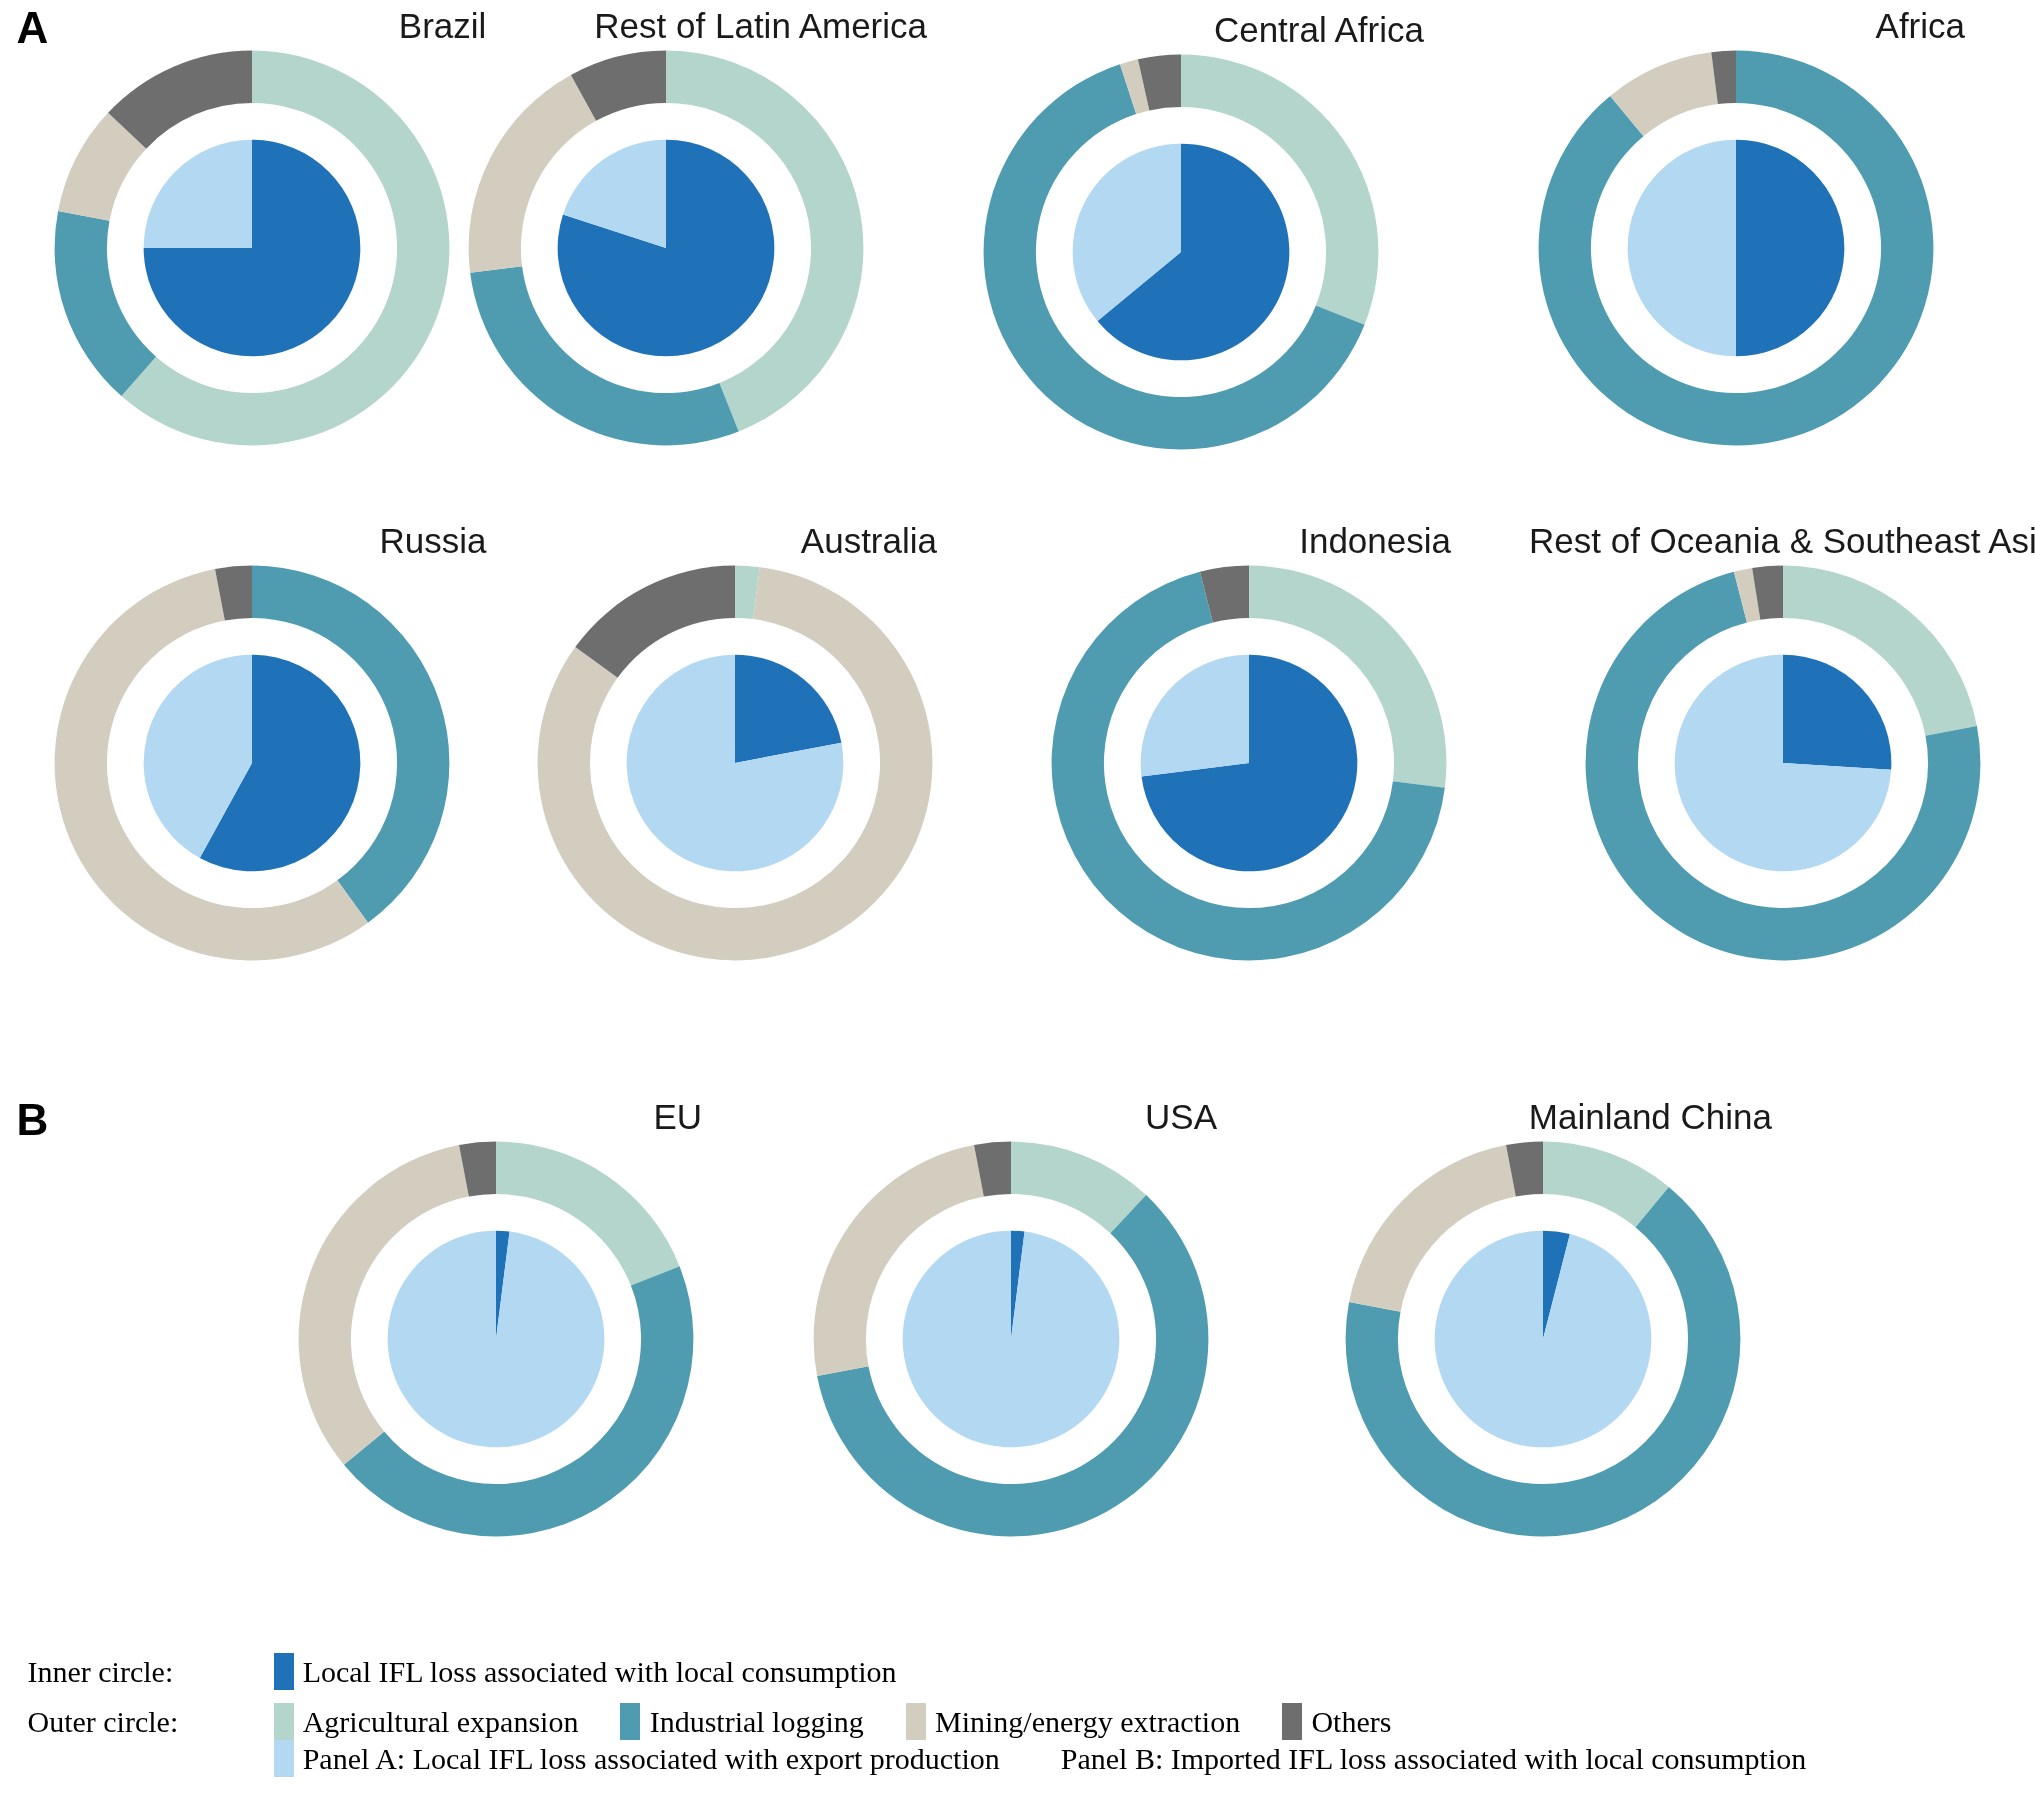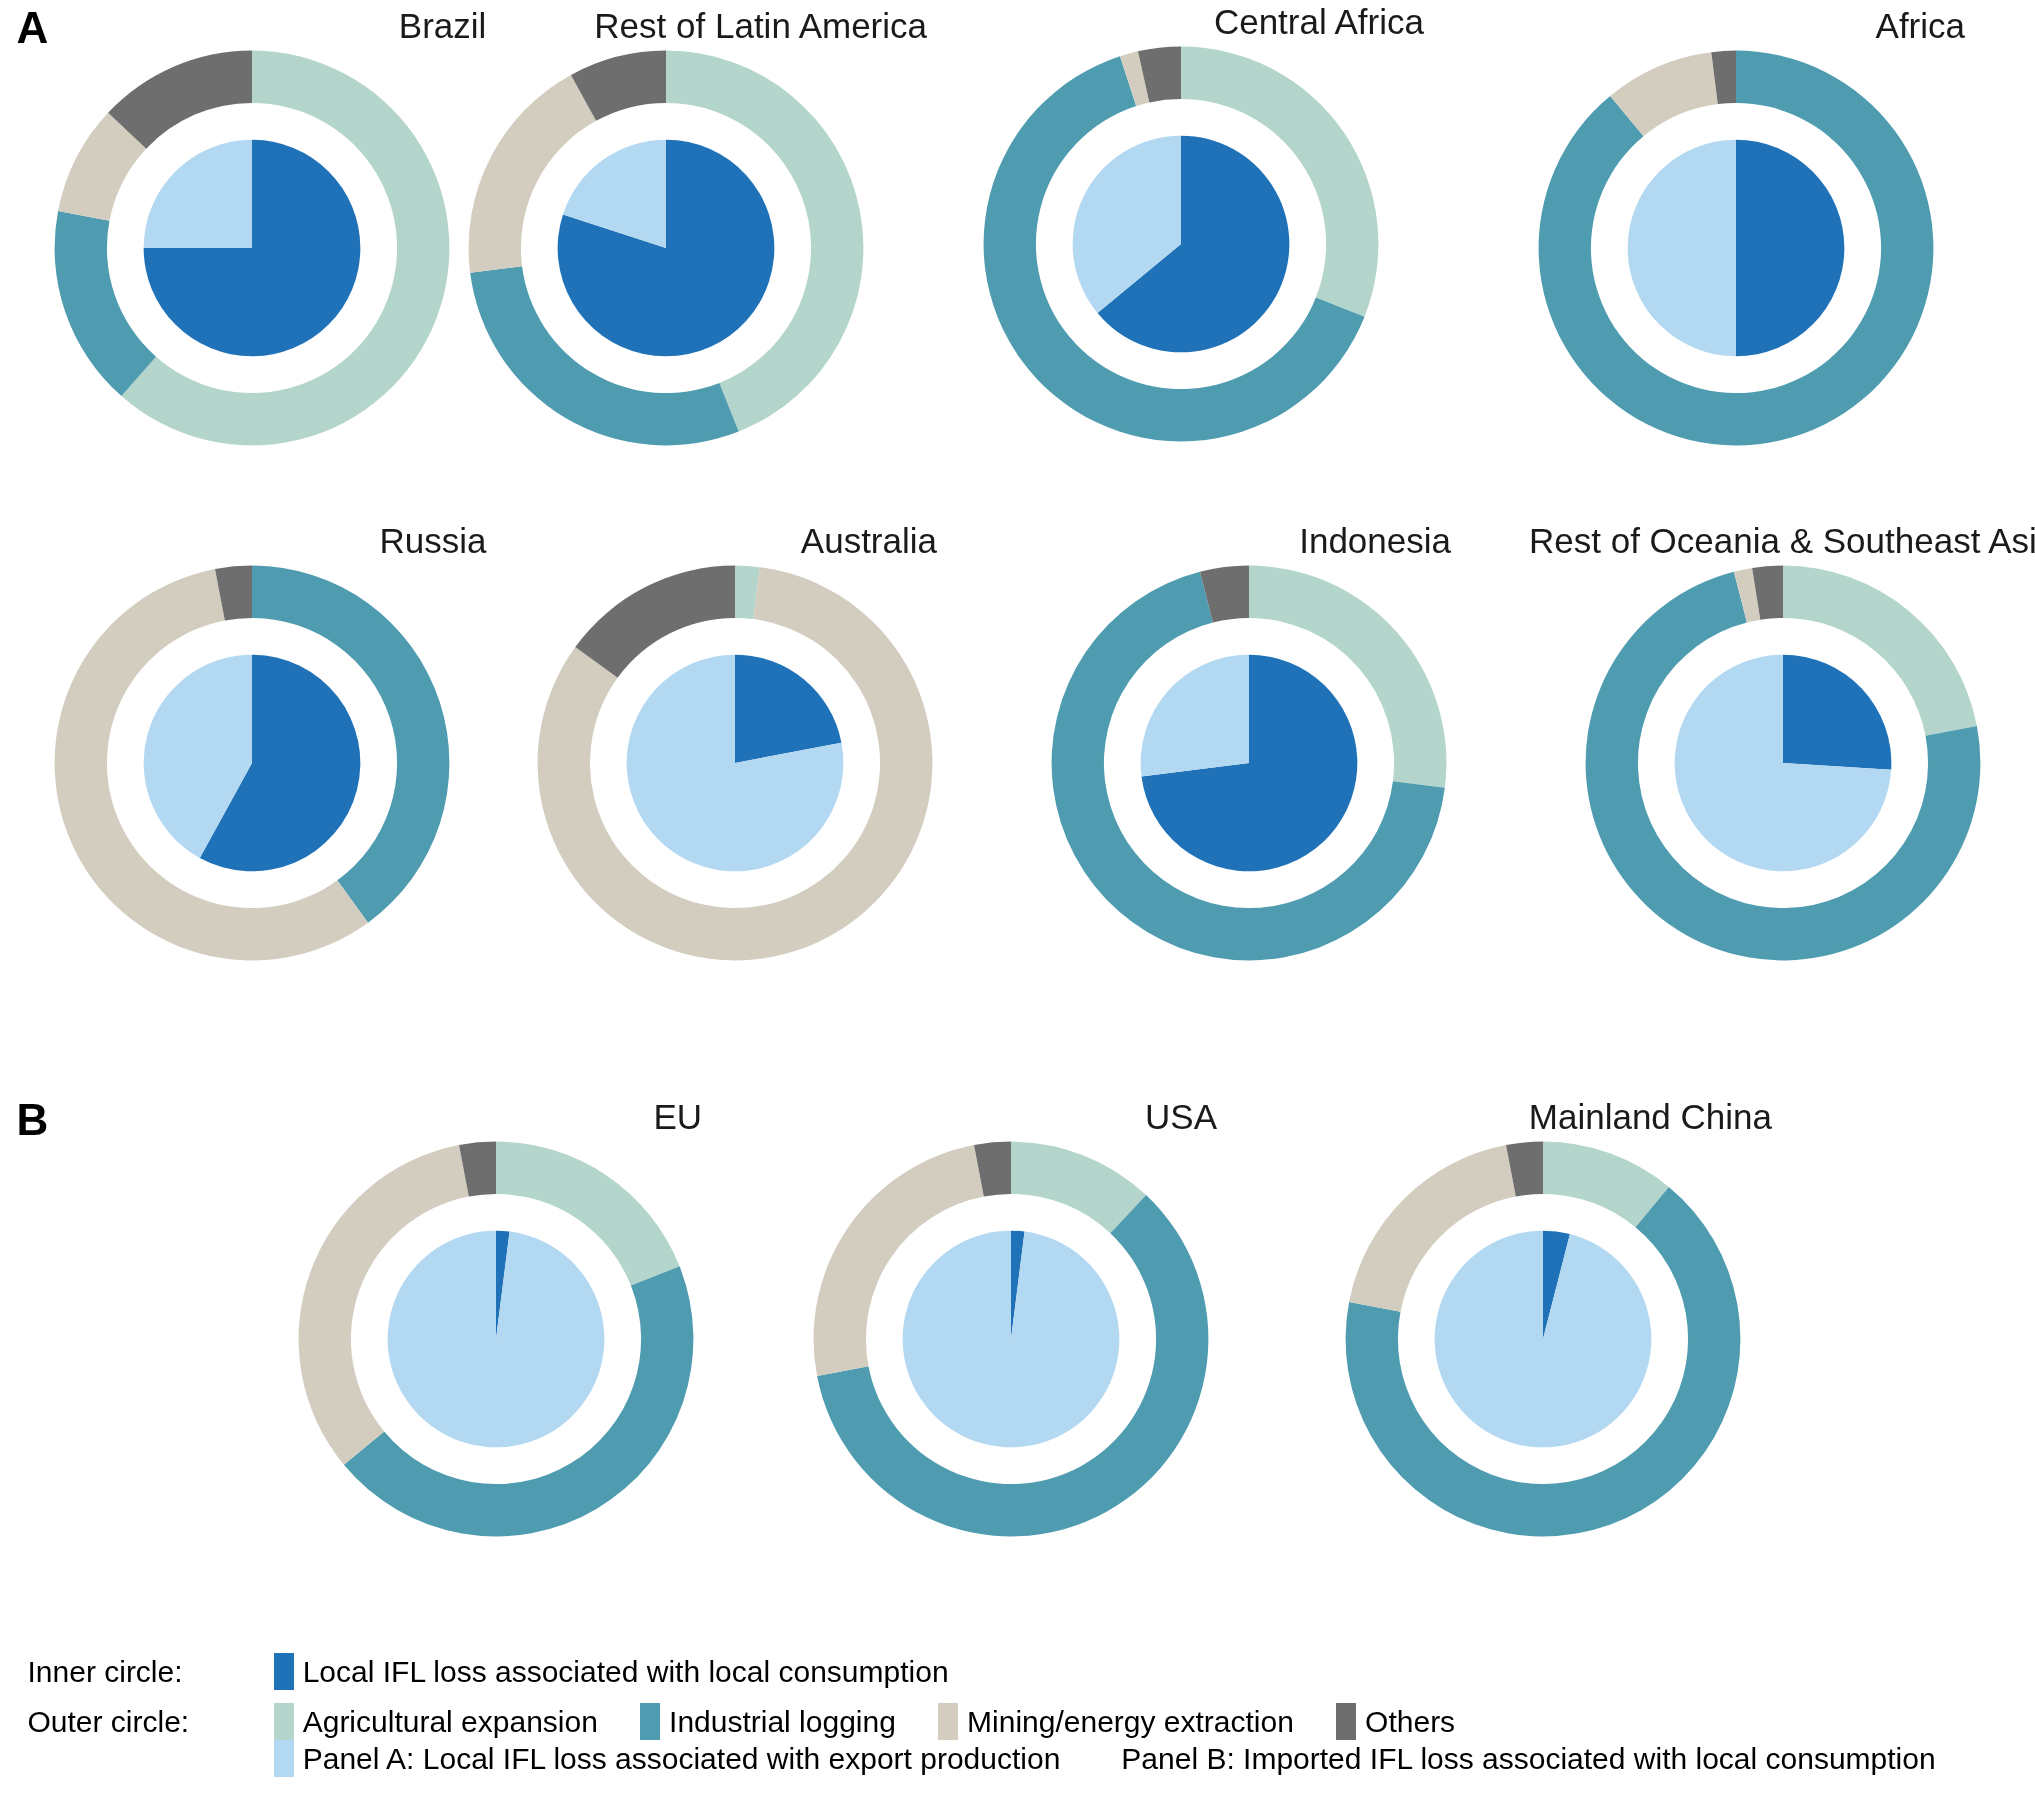--- a/index.html
+++ b/index.html
@@ -7,21 +7,21 @@
   .panel-letter{position:absolute;font-size:44px;font-weight:bold;line-height:1;}
   .chart-cell{position:absolute;}
   .chart-title{text-align:right;font-size:35px;line-height:1.1;white-space:nowrap;color:#1a1a1a;}
   .donut-wrap{position:relative;margin:0 auto;}
   .donut-wrap svg{display:block;}
   .legend{position:absolute;left:27.5px;font-size:30px;color:#000;}
   .legend-row{display:flex;align-items:center;white-space:nowrap;}
   .legend-label-col{width:246px;flex:0 0 246px;}
   .sw{display:inline-block;width:20px;height:37px;flex:0 0 20px;margin-right:9.2px;}
   .legend-item{display:flex;align-items:center;margin-right:42px;}
-  .legend-text{line-height:1;}
+  .legend-text{line-height:1;font-family:Liberation Serif, serif;}
 </style>
 </head>
 <body>
 
 <div class="panel-letter" style="left:16.5px;top:5.5px;">A</div>
 
 <div class="panel-letter" style="left:16.5px;top:1098px;">B</div>
 
 <div class="chart-cell" style="left:18.4px;top:7.3px;width:468px;">
   <div class="chart-title">Brazil</div>
@@ -52,21 +52,21 @@
           <path d="M 116.42296006813103 31.594063790569436 A 215 215 0 0 1 219.99999999999974 5 L 219.99999999999983 62 A 158 158 0 0 0 143.88291949192887 81.54354455306964 Z" fill="#6e6e6e"></path>
         </g>
         <g>
           <path d="M 220 220 L 220 102 A 118 118 0 1 1 107.77533107717187 183.53599466375624 Z" fill="#1f72b8"></path>
           <path d="M 220 220 L 107.77533107717187 183.53599466375624 A 118 118 0 0 1 219.99999999999997 102 Z" fill="#b3d8f2"></path>
         </g>
       </svg>
     </div>
 </div>
 
-<div class="chart-cell" style="left:937px;top:3px;width:487px;">
+<div class="chart-cell" style="left:937px;top:11px;width:487px;">
   <div class="chart-title">Central Africa</div>
   <div class="donut-wrap" style="width:404px;height:404px;">
       <svg width="404" height="404" viewBox="0 0 440 440">
         <g>
           <path d="M 220 5 A 215 215 0 0 1 419.901944465974 299.14677882720576 L 366.9046847703437 278.1636793241791 A 158 158 0 0 0 220 62 Z" fill="#b3d5cb"></path>
           <path d="M 419.901944465974 299.14677882720576 A 215 215 0 1 1 153.56134620938624 15.522848996541995 L 171.17531488875827 69.73307042536575 A 158 158 0 1 0 366.9046847703437 278.1636793241791 Z" fill="#4f9cb0"></path>
           <path d="M 153.56134620938624 15.522848996541995 A 215 215 0 0 1 173.09920309974336 10.17789618316931 L 185.5333678593463 65.80515161367791 A 158 158 0 0 0 171.17531488875827 69.73307042536575 Z" fill="#d3cdc0"></path>
           <path d="M 173.09920309974336 10.17789618316931 A 215 215 0 0 1 219.99999999999994 5 L 219.99999999999997 62 A 158 158 0 0 0 185.5333678593463 65.80515161367791 Z" fill="#6e6e6e"></path>
         </g>
         <g>

